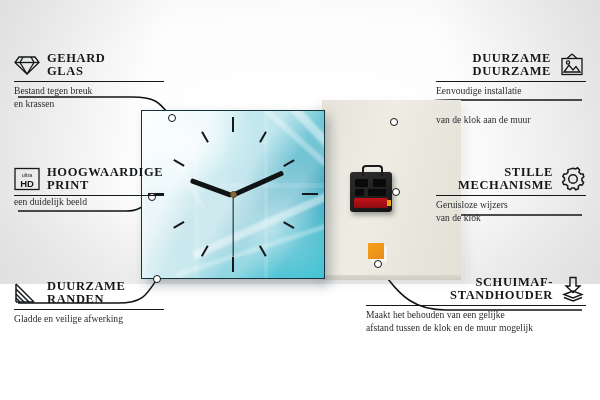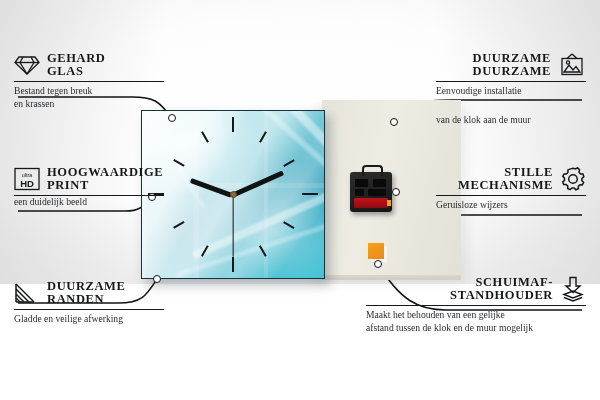--- a/index.html
+++ b/index.html
@@ -284,20 +284,21 @@
       </div>
       <svg class="ico" width="26" height="26" viewBox="0 0 26 26">
         <g fill="none" stroke="#15181a" stroke-width="1.5">
           <path d="M13,2.2 L15.6,3.0 L17.6,1.8 L19.6,3.9 L18.9,6.1 L20.6,8.0 L23.0,8.0 L23.8,10.8 L21.9,12.3 L21.9,14.6 L23.6,16.4 L22.3,18.9 L19.9,18.7 L18.3,20.4 L18.4,22.8 L15.8,23.8 L14.2,22.0 L11.9,22.0 L10.2,23.7 L7.7,22.5 L7.8,20.1 L6.1,18.5 L3.7,18.6 L2.7,16.0 L4.5,14.4 L4.5,12.1 L2.8,10.4 L4.0,7.9 L6.4,8.0 L8.0,6.3 L7.9,3.9 L10.5,2.9 Z"></path>
           <circle cx="13" cy="13" r="4.3"></circle>
         </g>
       </svg>
     </div>
     <div class="rule"></div>
     <div class="desc">Geruisloze wijzers</div>
+    <div class="desc" style="margin-top:0;">van de klok</div>
   </div>
 
   <div class="feat right" style="left:366px;top:276px;width:220px;">
     <div class="head">
       <div class="titles">
         <div class="t1">SCHUIMAF-</div>
         <div class="t2">STANDHOUDER</div>
       </div>
       <svg class="ico" width="26" height="26" viewBox="0 0 26 26">
         <g fill="none" stroke="#15181a" stroke-width="1.4">

